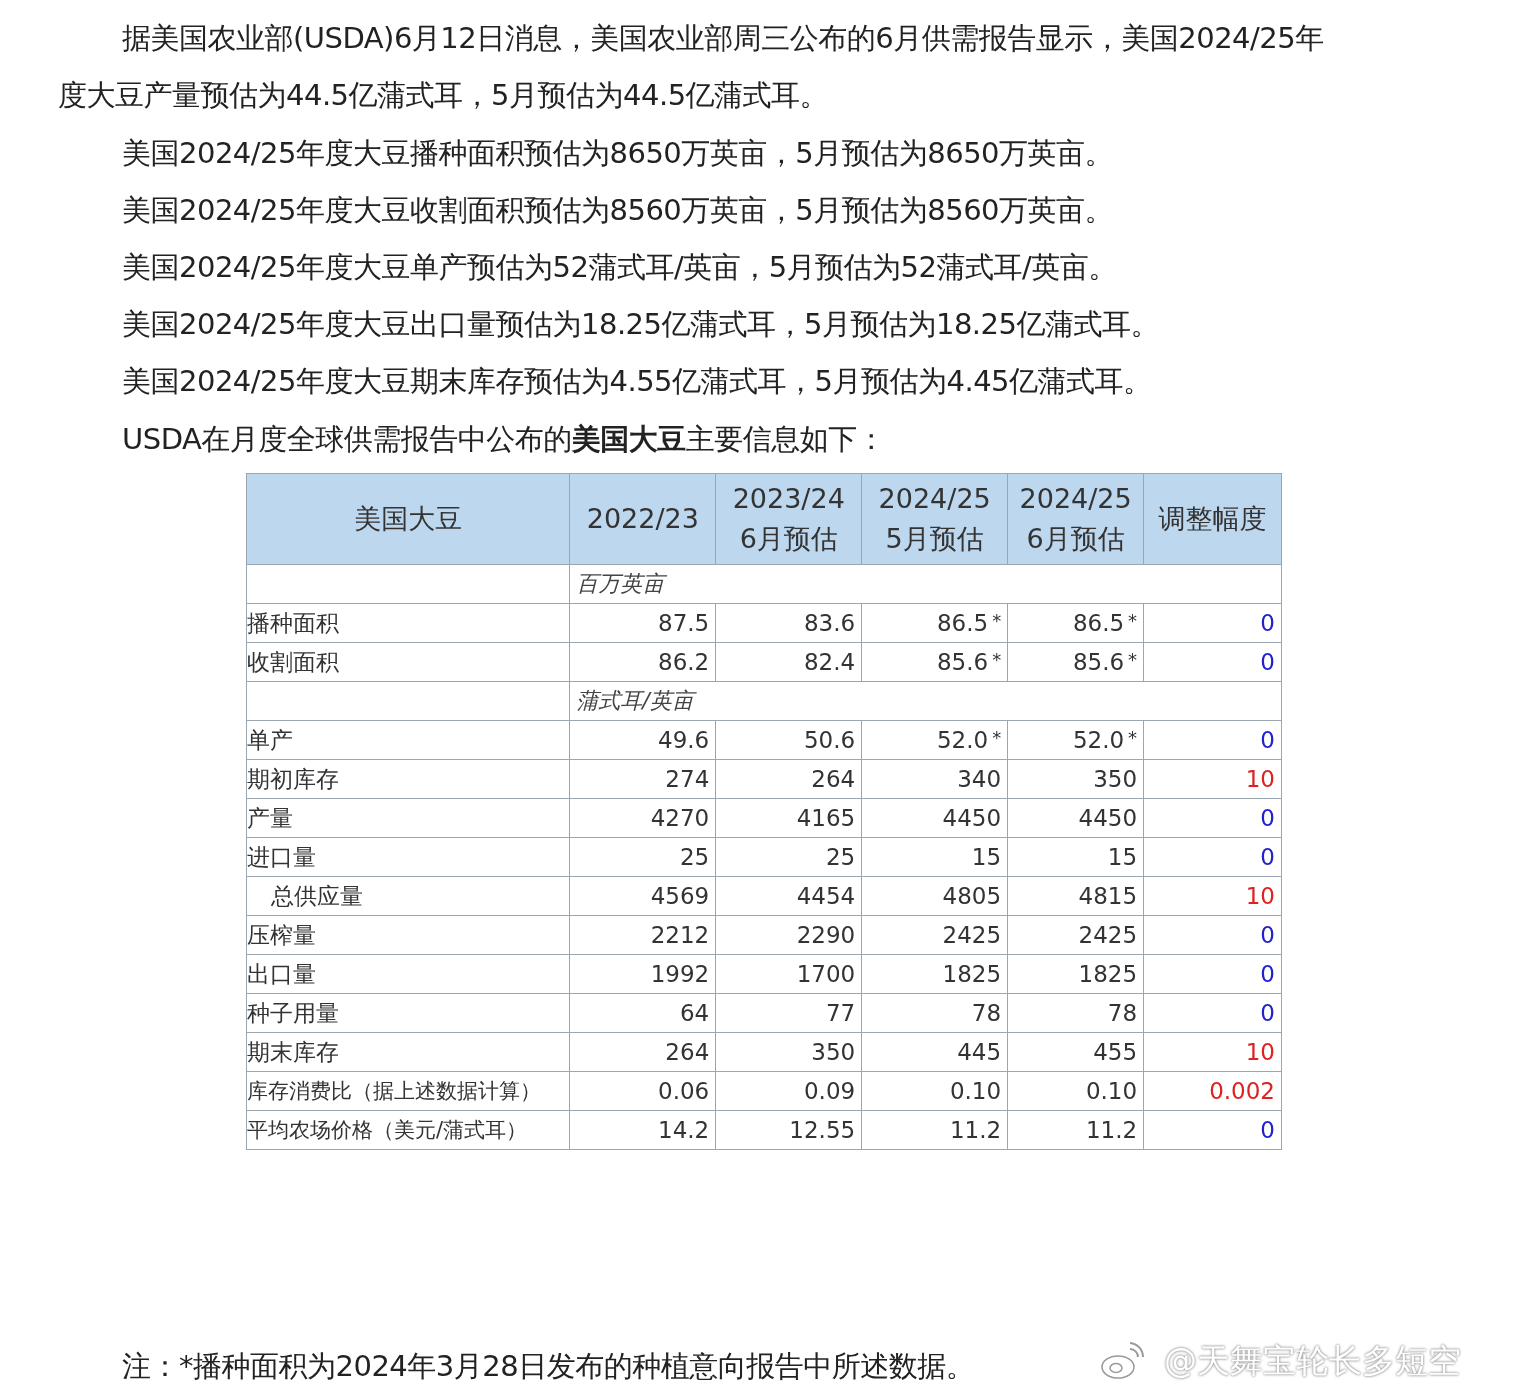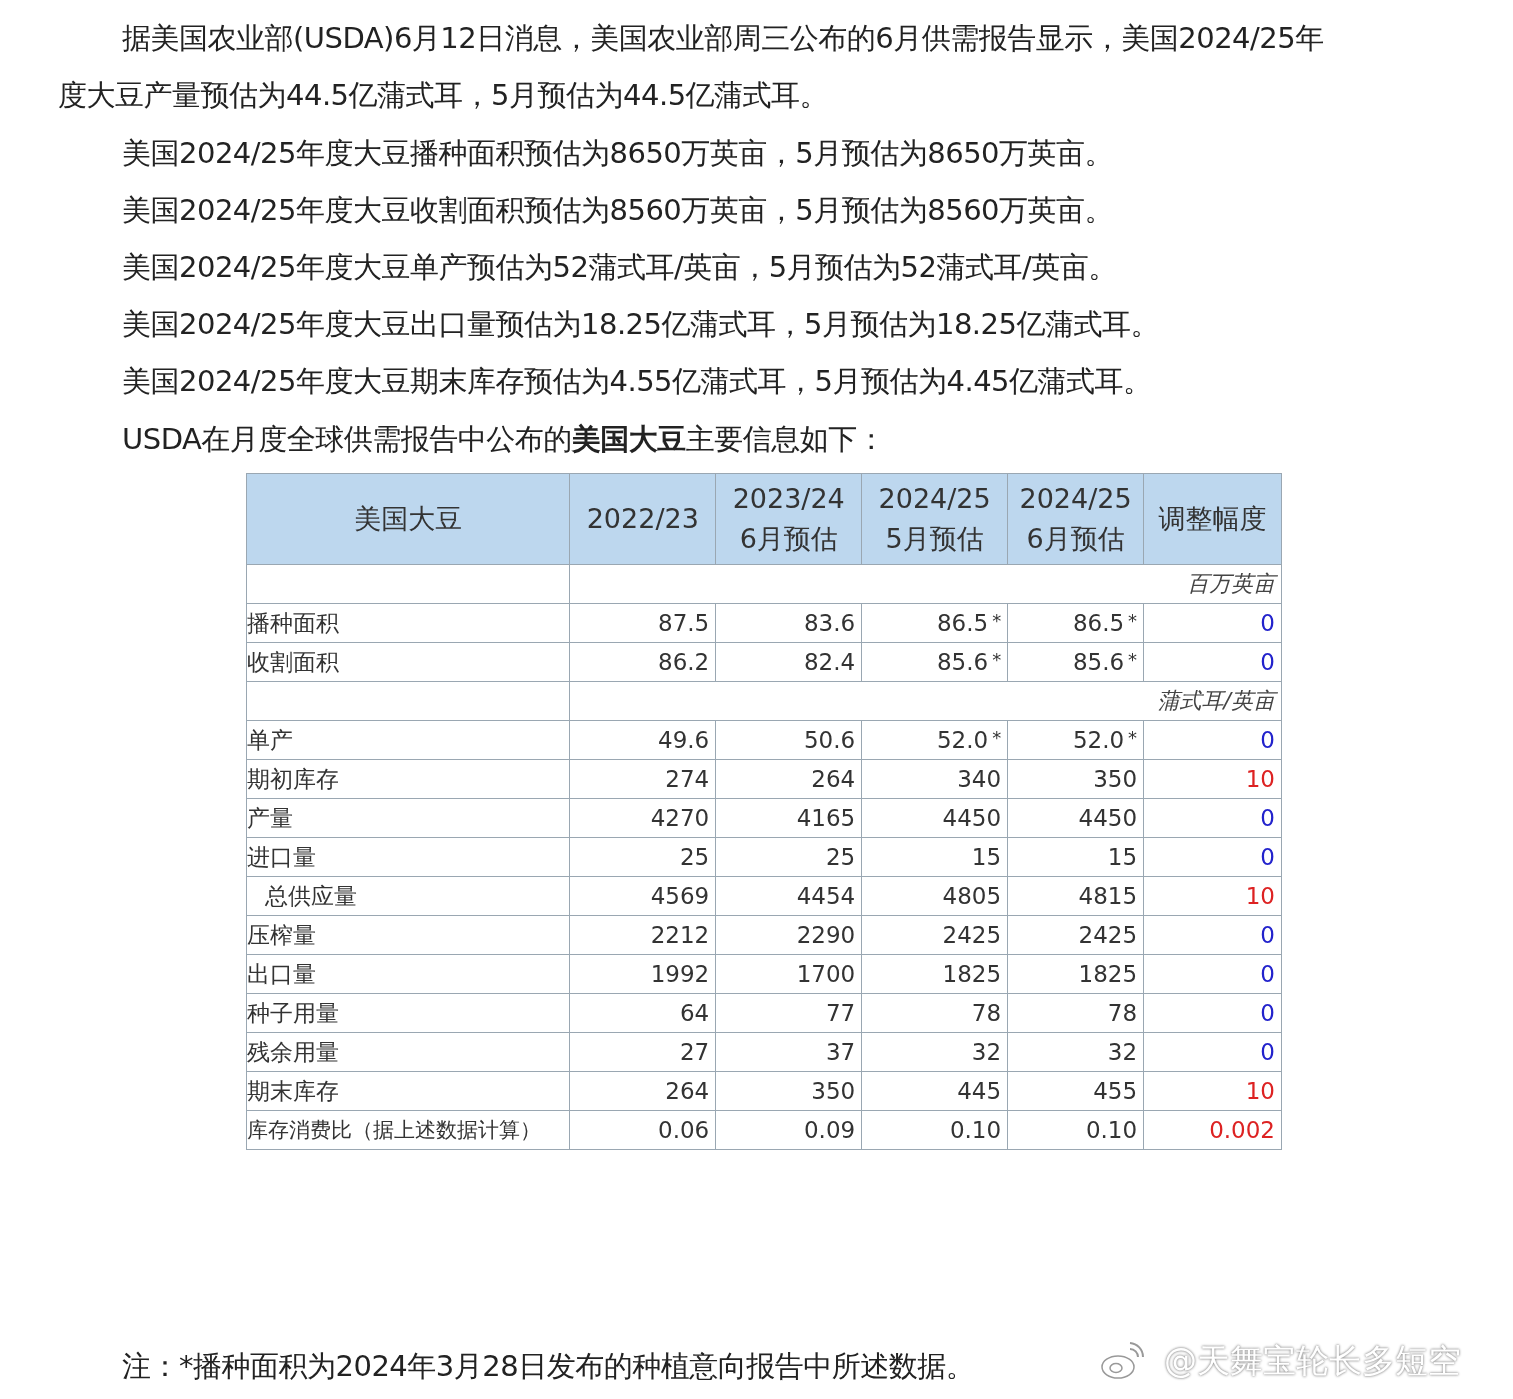--- a/index.html
+++ b/index.html
@@ -36,23 +36,23 @@
     text-align: center;
     color: #333;
   }
   table.usda thead th.first { font-size: 27px; }
   table.usda td {
     font-size: 23px;
     text-align: right;
     padding-right: 6px;
   }
   table.usda td.label { text-align: left; padding-left: 0; }
-  table.usda td.label.sub { padding-left: 18px; }
+  table.usda td.label.sub { padding-left: 24px; }
   table.usda td.unit {
-    text-align: right; font-style: italic; font-size: 22px; color: #444;
+    text-align: left; font-style: italic; font-size: 22px; color: #444;
   }
   .val-blue { color: #2222cc; }
   .val-red { color: #dd2222; }
   .star { font-size: 18px; vertical-align: top; margin-left: 4px; }
   .note {
     position: absolute; left: 122px; top: 1338px;
     font-size: 29px; line-height: 57px; letter-spacing: -0.5px; white-space: nowrap;
   }
   .watermark {
     position: absolute; left: 1100px; top: 1336px;
@@ -186,42 +186,42 @@
     </tr>
     <tr>
       <td class="label">种子用量</td>
       <td>64</td>
       <td>77</td>
       <td>78</td>
       <td>78</td>
       <td class="val-blue">0</td>
     </tr>
     <tr>
-      <td class="label">残余用量</td>
-      <td>27</td>
-      <td>37</td>
-      <td>32</td>
-      <td>32</td>
-      <td class="val-blue">0</td>
-    </tr>
-    <tr>
       <td class="label">期末库存</td>
       <td>264</td>
       <td>350</td>
       <td>445</td>
       <td>455</td>
       <td class="val-red">10</td>
     </tr>
     <tr>
       <td class="label" style="font-size:21px;">库存消费比（据上述数据计算）</td>
       <td>0.06</td>
       <td>0.09</td>
       <td>0.10</td>
       <td>0.10</td>
       <td class="val-red">0.002</td>
+    </tr>
+    <tr>
+      <td class="label" style="font-size:21px;">平均农场价格（美元/蒲式耳）</td>
+      <td>14.2</td>
+      <td>12.55</td>
+      <td>11.2</td>
+      <td>11.2</td>
+      <td class="val-blue">0</td>
     </tr>
   </tbody>
 </table>
 
 <p class="note" style="margin:0;">注：*播种面积为2024年3月28日发布的种植意向报告中所述数据。</p>
 
 <div class="watermark">
   <span class="weibo-icon">
     <svg width="44" height="40" viewBox="0 0 44 40">
       <ellipse cx="18" cy="26" rx="16" ry="11" fill="#fff" stroke="#999" stroke-width="1.5"></ellipse>

